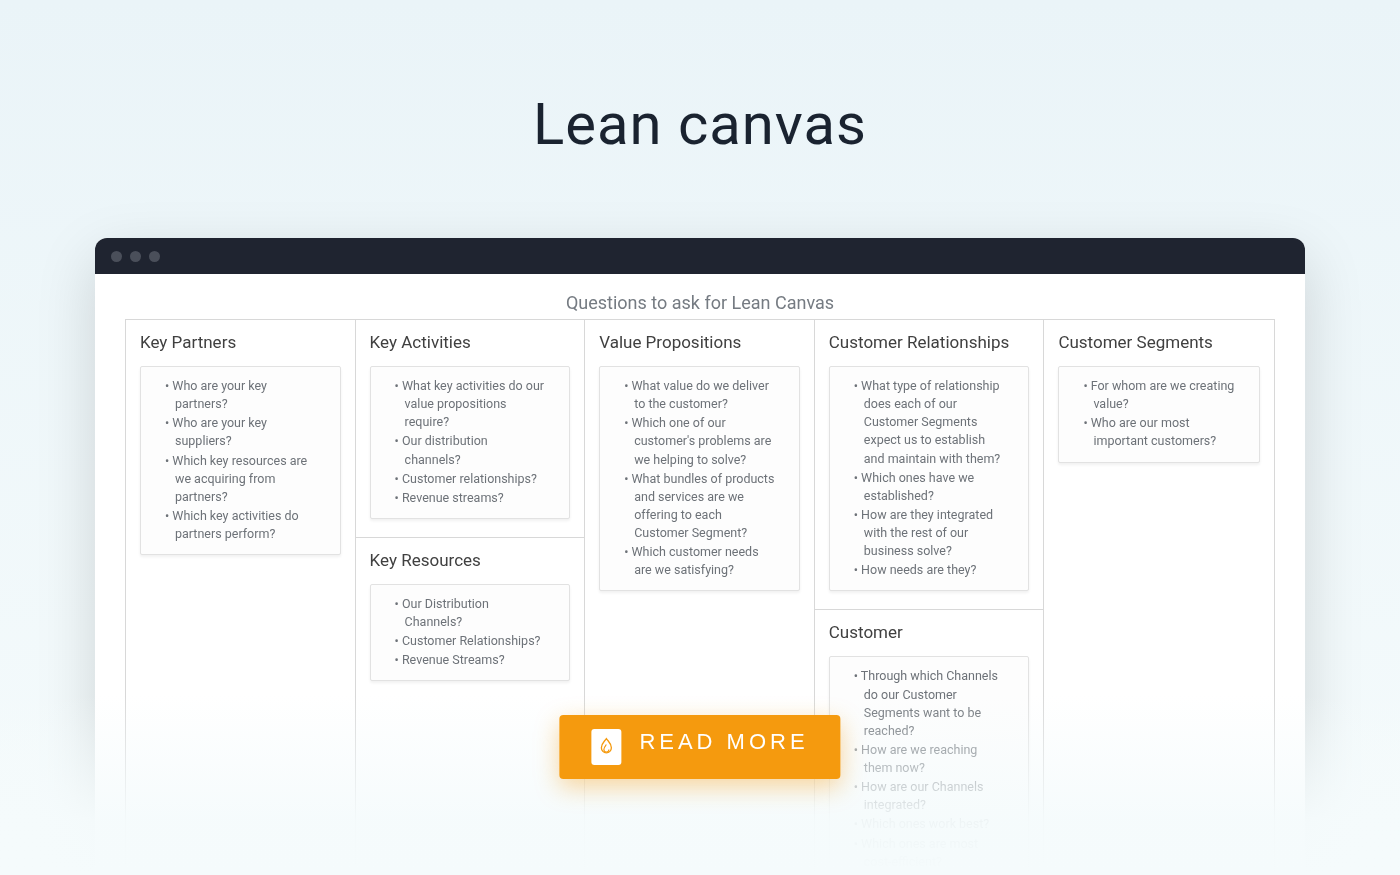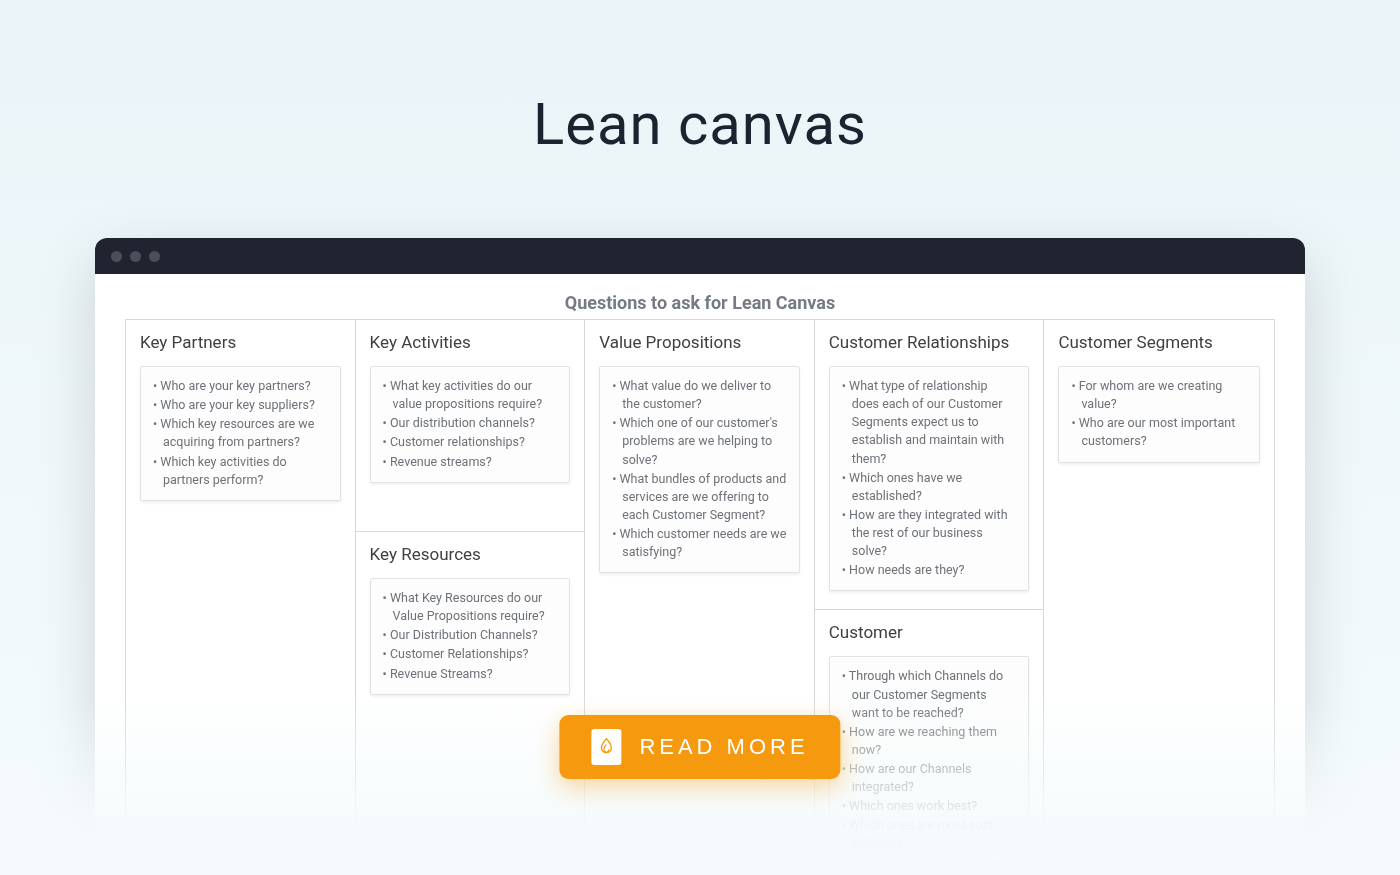--- a/index.html
+++ b/index.html
@@ -41,21 +41,21 @@
     background: #4a4f5a;
   }
   .content {
     padding: 18px 30px 0 30px;
     background: #fff;
   }
   .subheading {
     text-align: center;
     color: #757b82;
     font-size: 18px;
-    font-weight: 700;
+    font-weight: 400;
     margin-bottom: 6px;
   }
   .canvas-grid {
     display: grid;
     grid-template-columns: repeat(5, 1fr);
     border: 1px solid #d8d8d8;
   }
   .col {
     border-right: 1px solid #d8d8d8;
     display: flex;
@@ -69,21 +69,21 @@
   .cell-title {
     font-size: 17px;
     color: #404040;
     font-weight: 400;
     margin-bottom: 14px;
   }
   .note {
     background: #fdfdfd;
     border: 1px solid #e2e2e2;
     border-radius: 2px;
-    padding: 10px 12px;
+    padding: 10px 24px;
     font-size: 12.5px;
     color: #6d7278;
     line-height: 1.45;
     box-shadow: 0 2px 3px rgba(0,0,0,0.06);
   }
   .note div { padding-left: 10px; text-indent: -10px; margin-bottom: 1px; }
   .fade {
     position: absolute;
     left: 0; right: 0; bottom: 0;
     height: 180px;
@@ -91,24 +91,23 @@
     pointer-events: none;
   }
   .read-more {
     position: absolute;
     left: 50%;
     transform: translateX(-50%);
     bottom: 96px;
     background: #f59a0e;
     color: #fff;
     border: none;
-    border-radius: 9px;
+    border-radius: 4px;
     padding: 14px 32px;
     display: flex;
-    align-items: center;
     gap: 18px;
     font-size: 22px;
     letter-spacing: 4px;
     cursor: pointer;
     box-shadow: 0 8px 24px rgba(245,154,14,0.4);
   }
   .pdf-icon {
     width: 30px; height: 36px;
     background: #fff;
     border-radius: 3px;
@@ -152,21 +151,20 @@
           <div class="note">
               <div>• What key activities do our value propositions require?</div>
               <div>• Our distribution channels?</div>
               <div>• Customer relationships?</div>
               <div>• Revenue streams?</div>
             </div>
         </div>
         <div class="cell">
           <div class="cell-title">Key Resources</div>
           <div class="note">
-              <div>• What Key Resources do our Value Propositions require?</div>
               <div>• Our Distribution Channels?</div>
               <div>• Customer Relationships?</div>
               <div>• Revenue Streams?</div>
             </div>
         </div>
       </div>
 
       <div class="col">
         <div class="cell">
           <div class="cell-title">Value Propositions</div>

